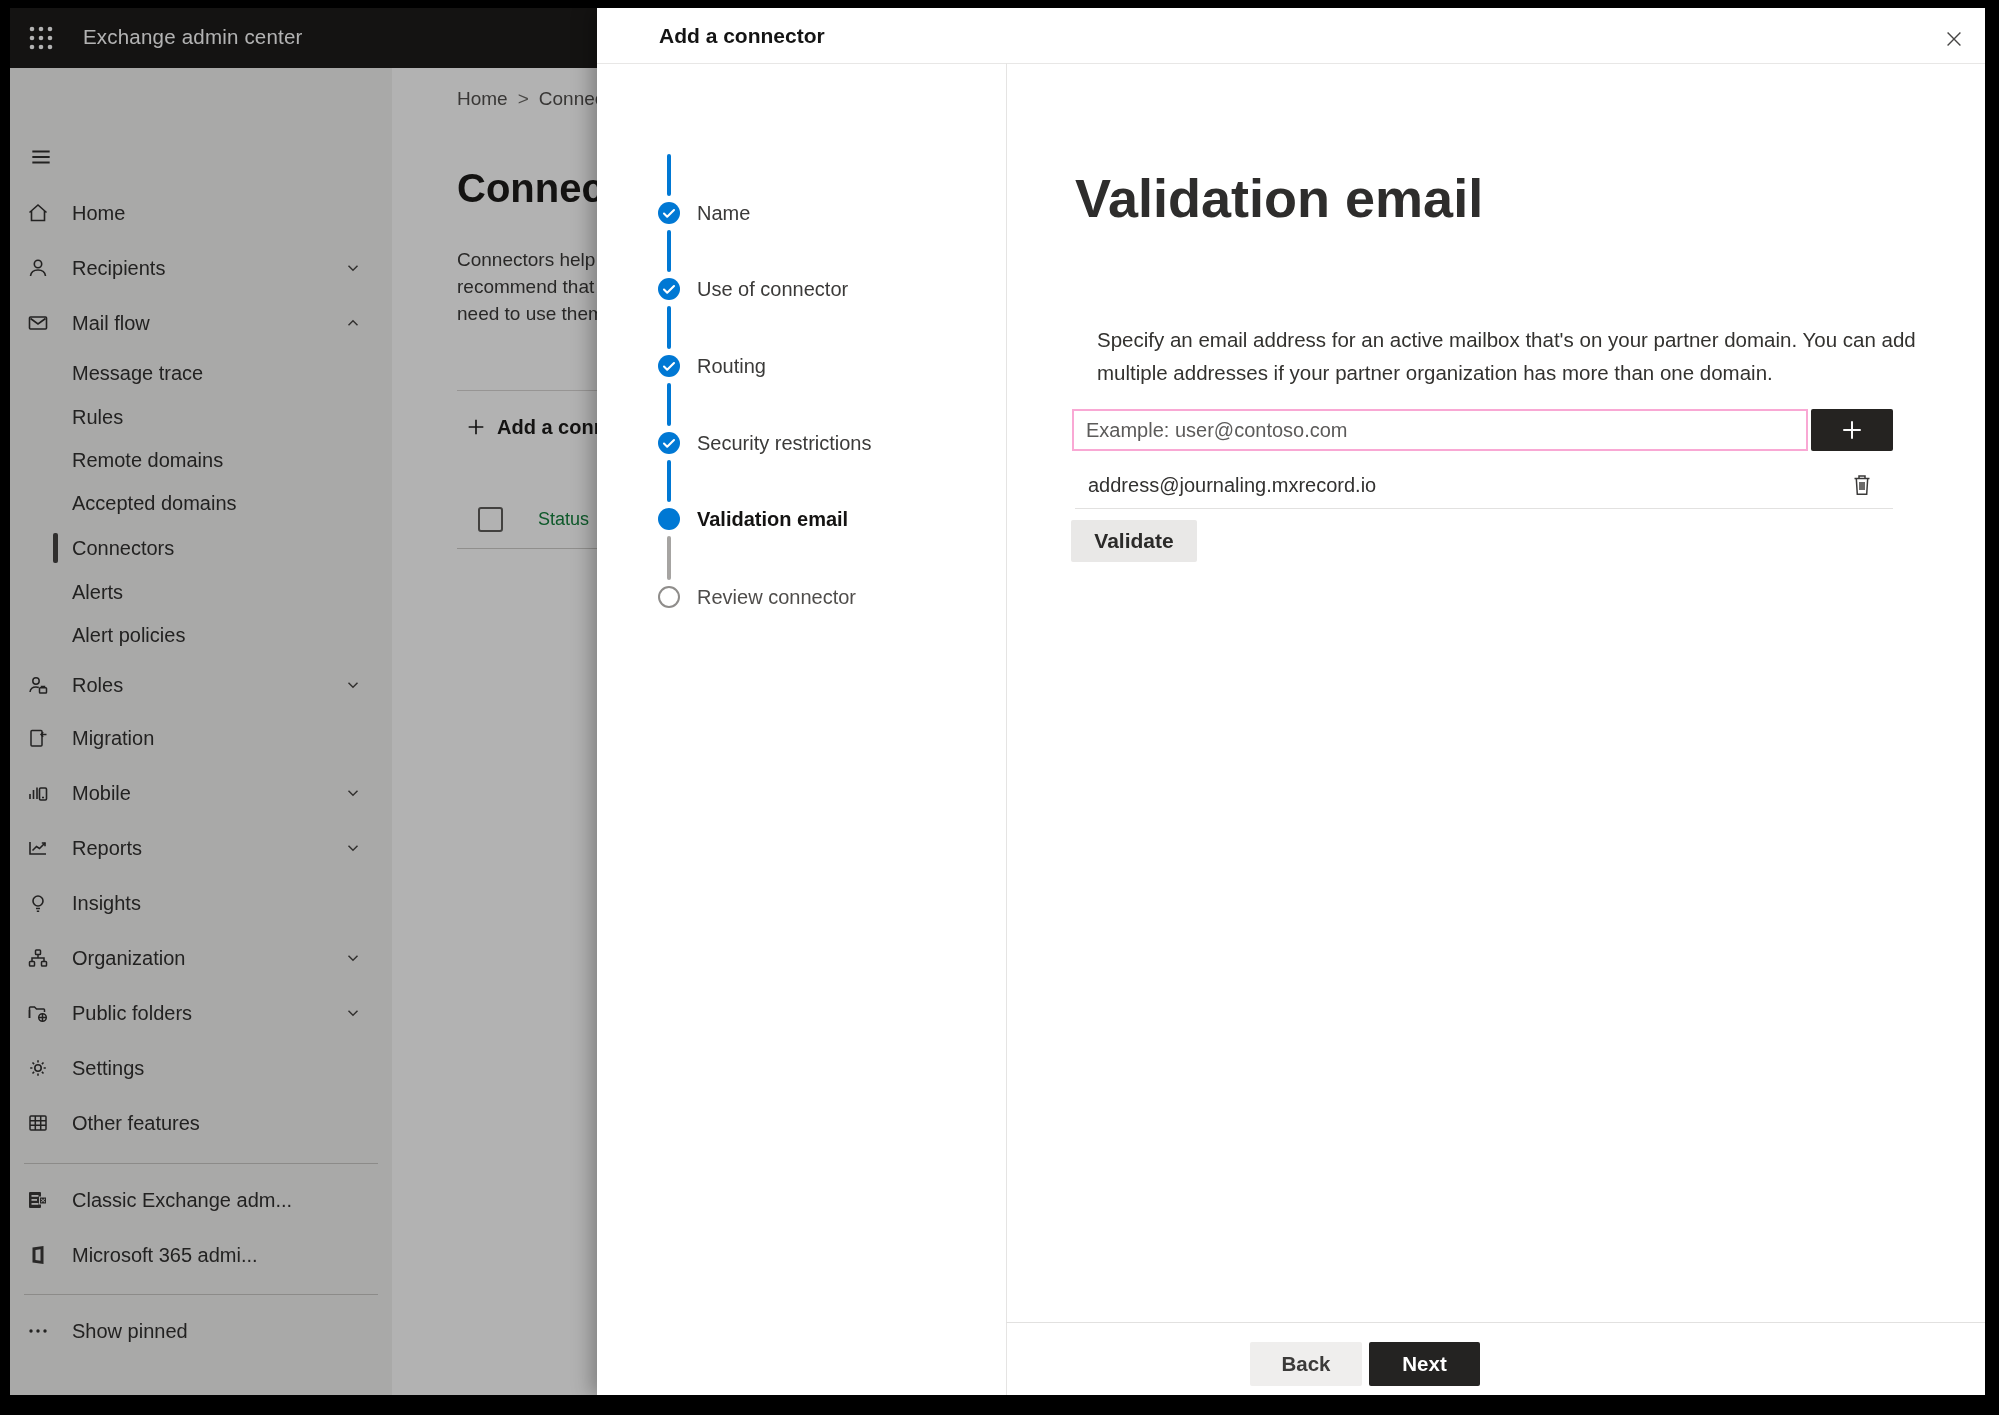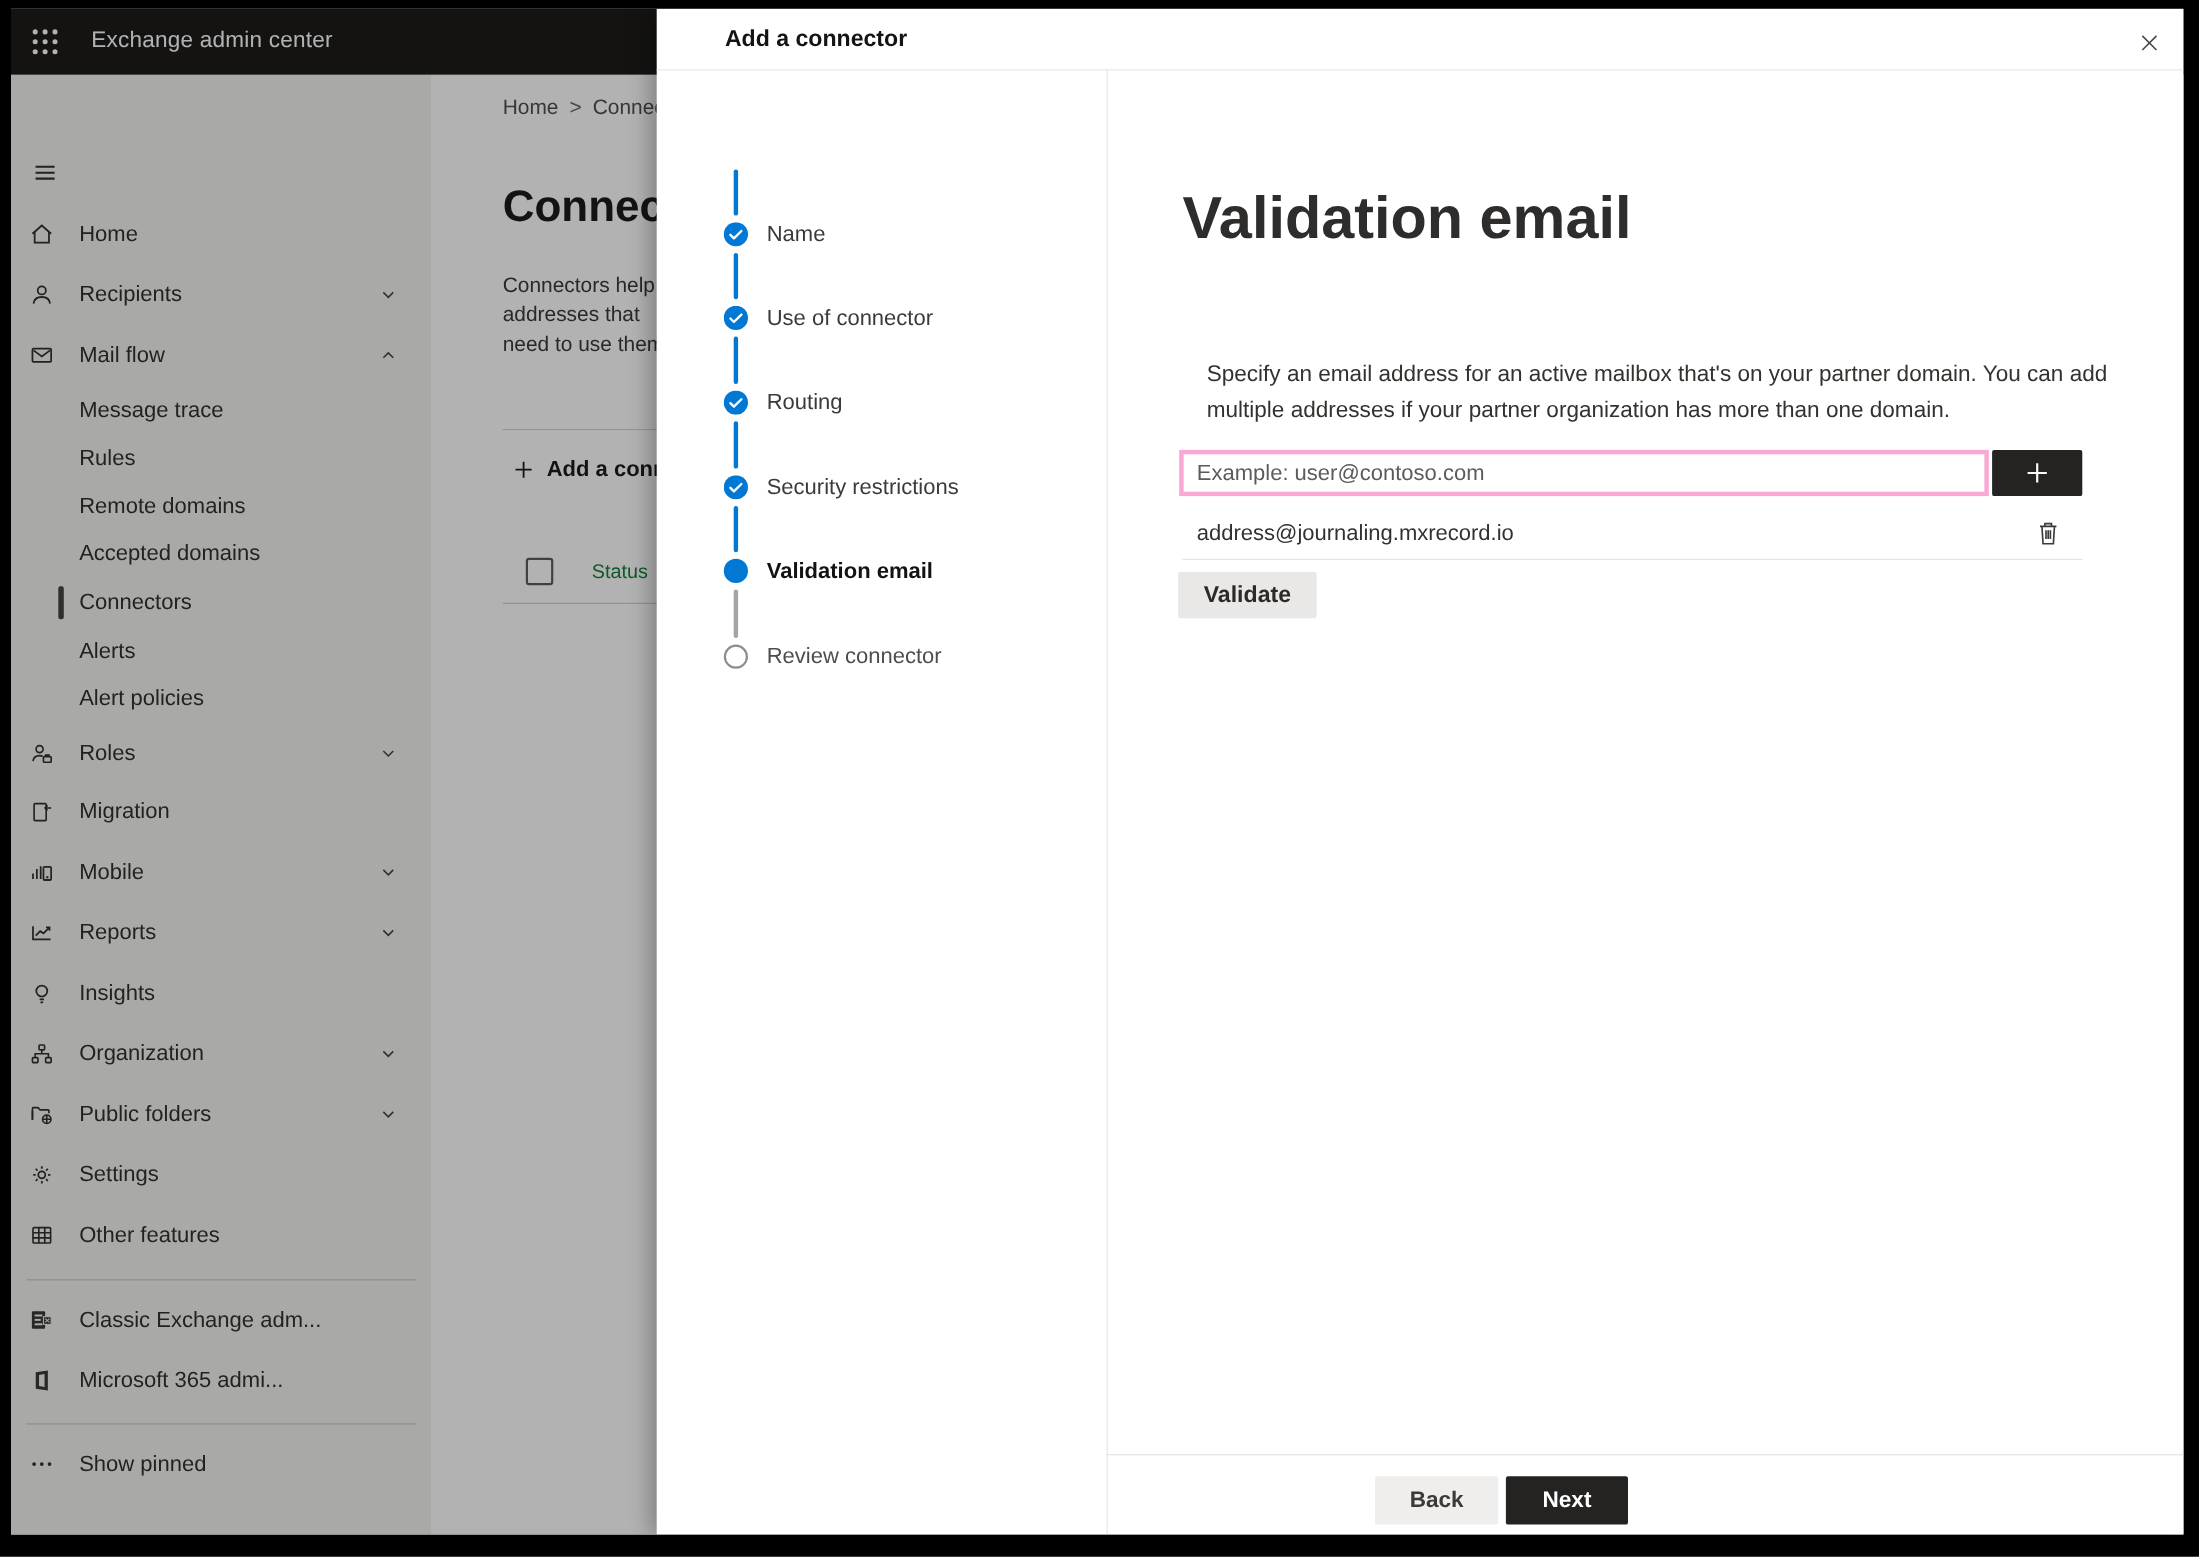--- a/index.html
+++ b/index.html
@@ -48,21 +48,21 @@
   .slabel.cur{font-weight:700;color:#141312;}
   .slabel.upc{color:#4f4d4b;}
   .sline{position:absolute;left:70px;width:4px;background:#0078d4;border-radius:2px;}
   .sline.gray{background:#a6a4a2;}
   
   .wheading{position:absolute;left:478px;top:158px;font-size:54px;line-height:64px;font-weight:700;color:#2e2d2c;}
   .wdesc{position:absolute;left:500px;top:315px;font-size:20.5px;line-height:33px;color:#33322f;}
   .wdesc span{display:block;}
   .emailrow{position:absolute;left:475px;top:401px;height:42px;}
   .emailinput{position:absolute;left:0;top:0;width:736px;height:42px;box-sizing:border-box;
-    border:4px solid #f9a8d4;background:#fff;font-family:inherit;font-size:20px;color:#323130;padding:0 12px;outline:none;}
+    border:2px solid #f9a8d4;background:#fff;font-family:inherit;font-size:20px;color:#323130;padding:0 12px;outline:none;}
   .emailinput::placeholder{color:#5c5b5a;}
   .plusbtn{position:absolute;left:739px;top:0;width:82px;height:42px;background:#252321;border:none;border-radius:2px;cursor:pointer;display:flex;align-items:center;justify-content:center;}
   .addrrow{position:absolute;left:478px;top:454px;width:818px;height:46px;}
   .addrtext{position:absolute;left:13px;top:0;line-height:46px;font-size:20px;color:#323130;}
   .trashbtn{position:absolute;left:775px;top:9px;width:26px;height:28px;background:none;border:none;cursor:pointer;padding:0;}
   .addrdiv{position:absolute;left:478px;top:500px;width:818px;height:1px;background:#e2e1e0;}
   .validatebtn{position:absolute;left:474px;top:512px;width:126px;height:42px;background:#e9e8e7;border:none;border-radius:2px;
     font-family:inherit;font-size:21px;font-weight:600;color:#2b2a29;cursor:pointer;}
   
   .pftrdiv{position:absolute;left:409px;top:1314px;right:0;height:1px;background:#e2e1e0;}
@@ -331,21 +331,21 @@
     </div>
   </div>
 
   <div class="mainpage">
     <div class="crumb">
       <span>Home</span><span class="sep">&gt;</span><span>Connectors</span>
     </div>
     <div class="pgtitle">Connectors</div>
     <div class="pgintro">
       <span style="display:block">Connectors help</span>
-      <span style="display:block">addresses that</span>
+      <span style="display:block">recommend that</span>
       <span style="display:block">need to use them</span>
     </div>
     <div class="pgdiv"></div>
     <div class="addbtn">
       <svg width="22" height="22" viewBox="0 0 24 24" fill="none" stroke="#1d1c1b" stroke-width="1.8">
           <path d="M12 4v16M4 12h16"></path>
         </svg>
       <span class="albl">Add a connector</span>
     </div>
     <div class="cbox"></div>

